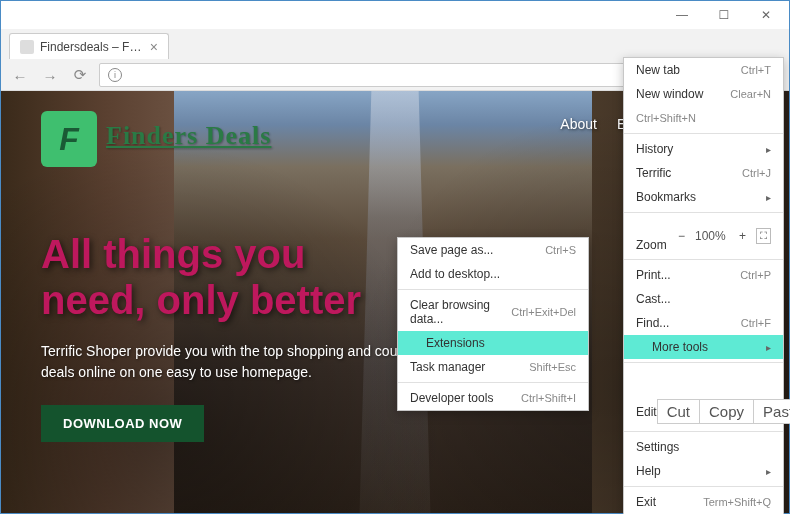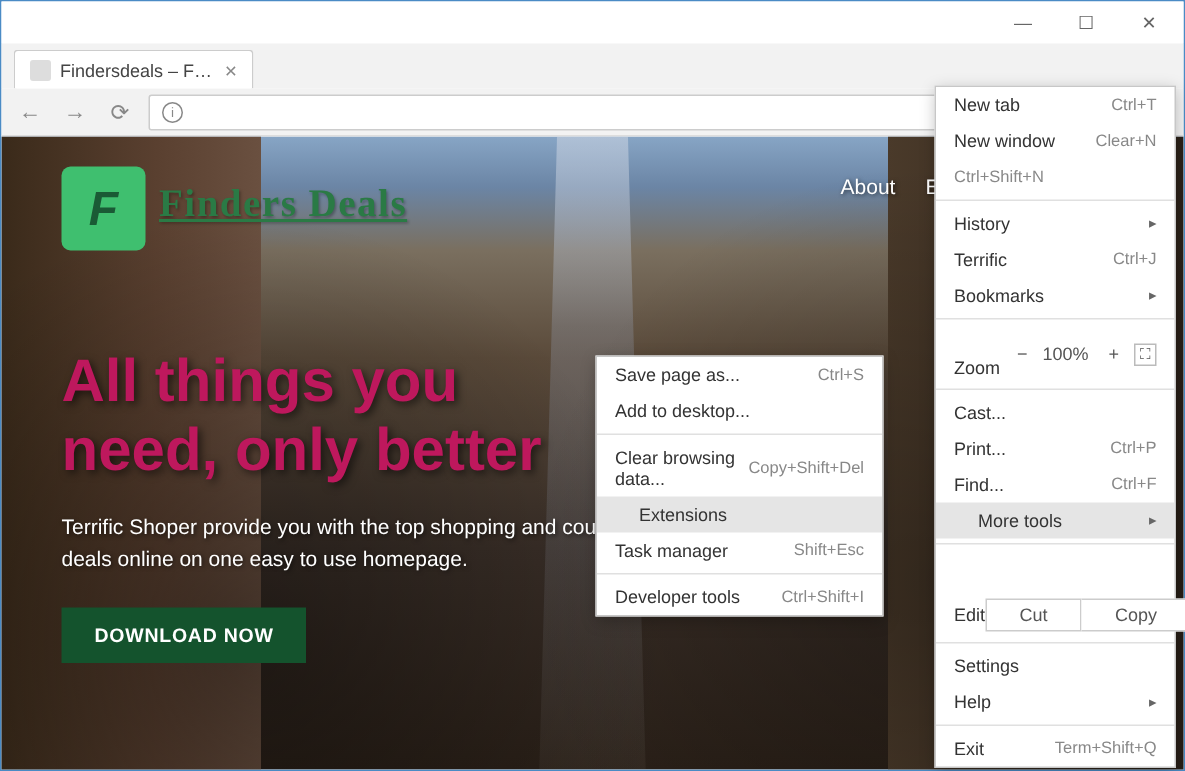--- a/index.html
+++ b/index.html
@@ -41,33 +41,33 @@
     .topnav a { color: #fff; font-size: 14px; text-decoration: none; text-shadow: 1px 1px 3px rgba(0,0,0,.6); }
     
     .hero { position: absolute; left: 40px; top: 140px; max-width: 380px; }
     .hero h1 { font-size: 40px; font-weight: 600; color: #be185d; line-height: 1.15; text-shadow: 2px 2px 6px rgba(0,0,0,.6); }
     .hero p { margin-top: 18px; font-size: 14px; color: #fff; line-height: 1.5; text-shadow: 1px 1px 3px rgba(0,0,0,.6); }
     .hero .cta { display: inline-block; margin-top: 22px; background: #14532d; color: #fff; padding: 11px 22px; font-size: 13px; font-weight: 600; letter-spacing: 0.5px; cursor: pointer; }
     
     
     .menu { position: absolute; top: 56px; right: 5px; width: 161px; background: #fff; border: 1px solid #c7c7c7; box-shadow: 0 3px 10px rgba(0,0,0,.25); font-size: 12px; color: #333; z-index: 10; }
     .menu-item { display: flex; align-items: center; justify-content: space-between; padding: 5px 12px; cursor: pointer; min-height: 24px; }
-    .menu-item.highlighted { background: #e5e5e5; padding-left: 28px; }
+    .menu-item.highlighted { background: #5eead4; padding-left: 28px; }
     .menu-shortcut { color: #888; font-size: 11px; }
     .menu-arrow { color: #666; font-size: 10px; }
     .menu-sep { height: 1px; background: #e0e0e0; margin: 3px 0; }
     .menu-zoom { display: flex; align-items: center; padding: 4px 12px; gap: 8px; }
     .menu-zoom .lbl { flex: 1; margin-top: 18px; }
     .menu-zoom .ctrl { display: flex; align-items: center; gap: 10px; color: #555; }
     .menu-zoom .pct { min-width: 34px; text-align: left; }
     .menu-zoom .fs { border: 1px solid #bbb; padding: 1px 3px; font-size: 10px; }
     .menu-edit { display: flex; align-items: center; padding: 4px 6px 4px 12px; margin-top: 32px; }
     .menu-edit .lbl { flex: 1; }
     .menu-edit .btns { display: flex; gap: 0; }
-    .menu-edit .btn { border: 1px solid #ccc; padding: 3px 22px; font-size: 12px; color: #555; background: #fff; cursor: pointer; }
+    .menu-edit .btn { border: 1px solid #ccc; padding: 3px 9px; font-size: 15px; color: #555; background: #fff; cursor: pointer; }
     .menu-edit .btn + .btn { border-left: none; }
     
     
     .submenu { position: absolute; top: 236px; right: 200px; width: 192px; background: #fff; border: 1px solid #c7c7c7; box-shadow: 0 3px 10px rgba(0,0,0,.25); font-size: 12px; color: #333; z-index: 11; }
   </style>
 </head>
 <body>
 
 <div class="window">
 
@@ -155,25 +155,25 @@
       <span class="lbl">Zoom</span>
       <div class="ctrl">
         <span>−</span>
         <span class="pct">100%</span>
         <span>+</span>
         <span class="fs">⛶</span>
       </div>
     </div>
     <div class="menu-sep"></div>
     <div class="menu-item">
-      <span>Cast...</span>
-    </div>
-    <div class="menu-item">
       <span>Print...</span>
       <span class="menu-shortcut">Ctrl+P</span>
+    </div>
+    <div class="menu-item">
+      <span>Cast...</span>
     </div>
     <div class="menu-item">
       <span>Find...</span>
       <span class="menu-shortcut">Ctrl+F</span>
     </div>
     <div class="menu-item highlighted">
       <span>More tools</span>
       <span class="menu-arrow">▸</span>
     </div>
     <div class="menu-sep"></div>
@@ -204,21 +204,21 @@
     <div class="menu-item">
       <span>Save page as...</span>
       <span class="menu-shortcut">Ctrl+S</span>
     </div>
     <div class="menu-item">
       <span>Add to desktop...</span>
     </div>
     <div class="menu-sep"></div>
     <div class="menu-item">
       <span>Clear browsing data...</span>
-      <span class="menu-shortcut">Copy+Shift+Del</span>
+      <span class="menu-shortcut">Ctrl+Exit+Del</span>
     </div>
     <div class="menu-item highlighted">
       <span>Extensions</span>
     </div>
     <div class="menu-item">
       <span>Task manager</span>
       <span class="menu-shortcut">Shift+Esc</span>
     </div>
     <div class="menu-sep"></div>
     <div class="menu-item">

